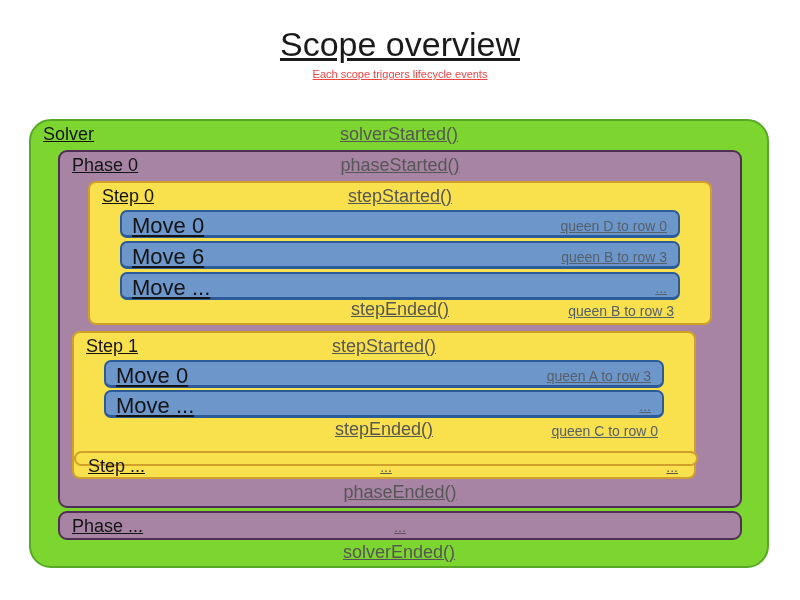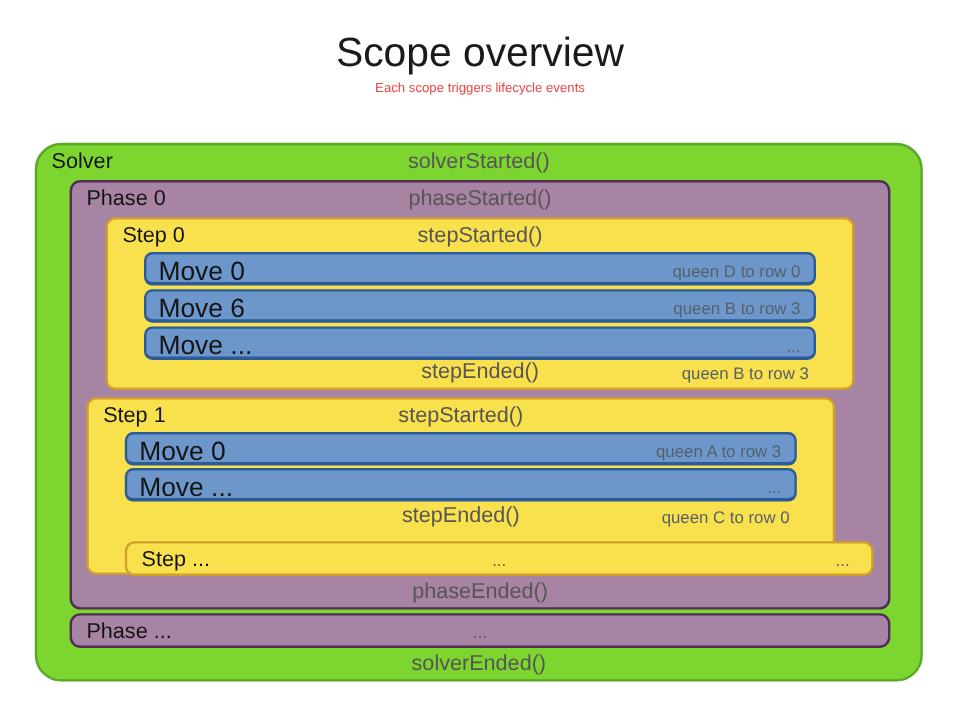--- a/index.html
+++ b/index.html
@@ -1,15 +1,15 @@
 <!DOCTYPE html>
 <html style="--solver-fill: #7dd62f; --solver-border: #56a825; --phase-fill: #a884a4; --phase-border: #502d55; --step-fill: #f9e04d; --step-border: #d0a02b; --move-fill: #6d97ca; --move-border: #2b5c99; --event-text: #565656; --note-text: #55606b; --label-text: #141414;"><head>
 <meta charset="utf-8">
 <style>
-  * { margin: 0; padding: 0; box-sizing: border-box; }
+  * { margin: 0; padding: 0; box-sizing: border-box; text-decoration: underline; }
   html, body { background: #ffffff; }
   body { font-family: "Liberation Sans", sans-serif; }
   .canvas { position: relative; width: 800px; height: 600px; background: #ffffff; overflow: hidden; }
 
   .title    { position: absolute; top: 25px; left: 0; width: 100%; text-align: center;
               font-size: 34px; color: #1a1a1a; }
   .subtitle { position: absolute; top: 68px; left: 0; width: 100%; text-align: center;
               font-size: 11px; color: #ef4444; }
 
   .box { position: absolute; }
@@ -18,21 +18,21 @@
             background: var(--solver-fill); border: 2px solid var(--solver-border);
             border-radius: 22px; }
 
   .phase { background: var(--phase-fill); border: 2px solid var(--phase-border); border-radius: 9px; }
   .phase-0    { left: 27px; top: 29px;  width: 684px; height: 358px; }
   .phase-more { left: 27px; top: 390px; width: 684px; height: 29px; }
 
   .step { background: var(--step-fill); border: 2px solid var(--step-border); border-radius: 8px; }
   .step-0    { left: 28px; top: 29px;  width: 624px; height: 144px; }
   .step-1    { left: 12px; top: 179px; width: 624px; height: 148px; }
-  .step-more { left: 44px; top: 299px; width: 624px; height: 29px; }
+  .step-more { left: 14px; top: 299px; width: 624px; height: 15px; }
 
   .move { position: absolute; left: 30px; width: 560px; height: 28px;
           background: var(--move-fill); border: 2px solid var(--move-border);
           border-bottom-width: 3px; border-radius: 7px; }
   .s0-m0 { top: 27px; } .s0-m1 { top: 58px; } .s0-m2 { top: 89px; }
   .s1-m0 { top: 27px; } .s1-m1 { top: 57px; }
 
   .label { position: absolute; left: 12px; top: 3px; font-size: 18px; color: var(--label-text);
            white-space: nowrap; }
   .move-label { position: absolute; left: 10px; top: 1px; font-size: 22px; color: var(--label-text);

